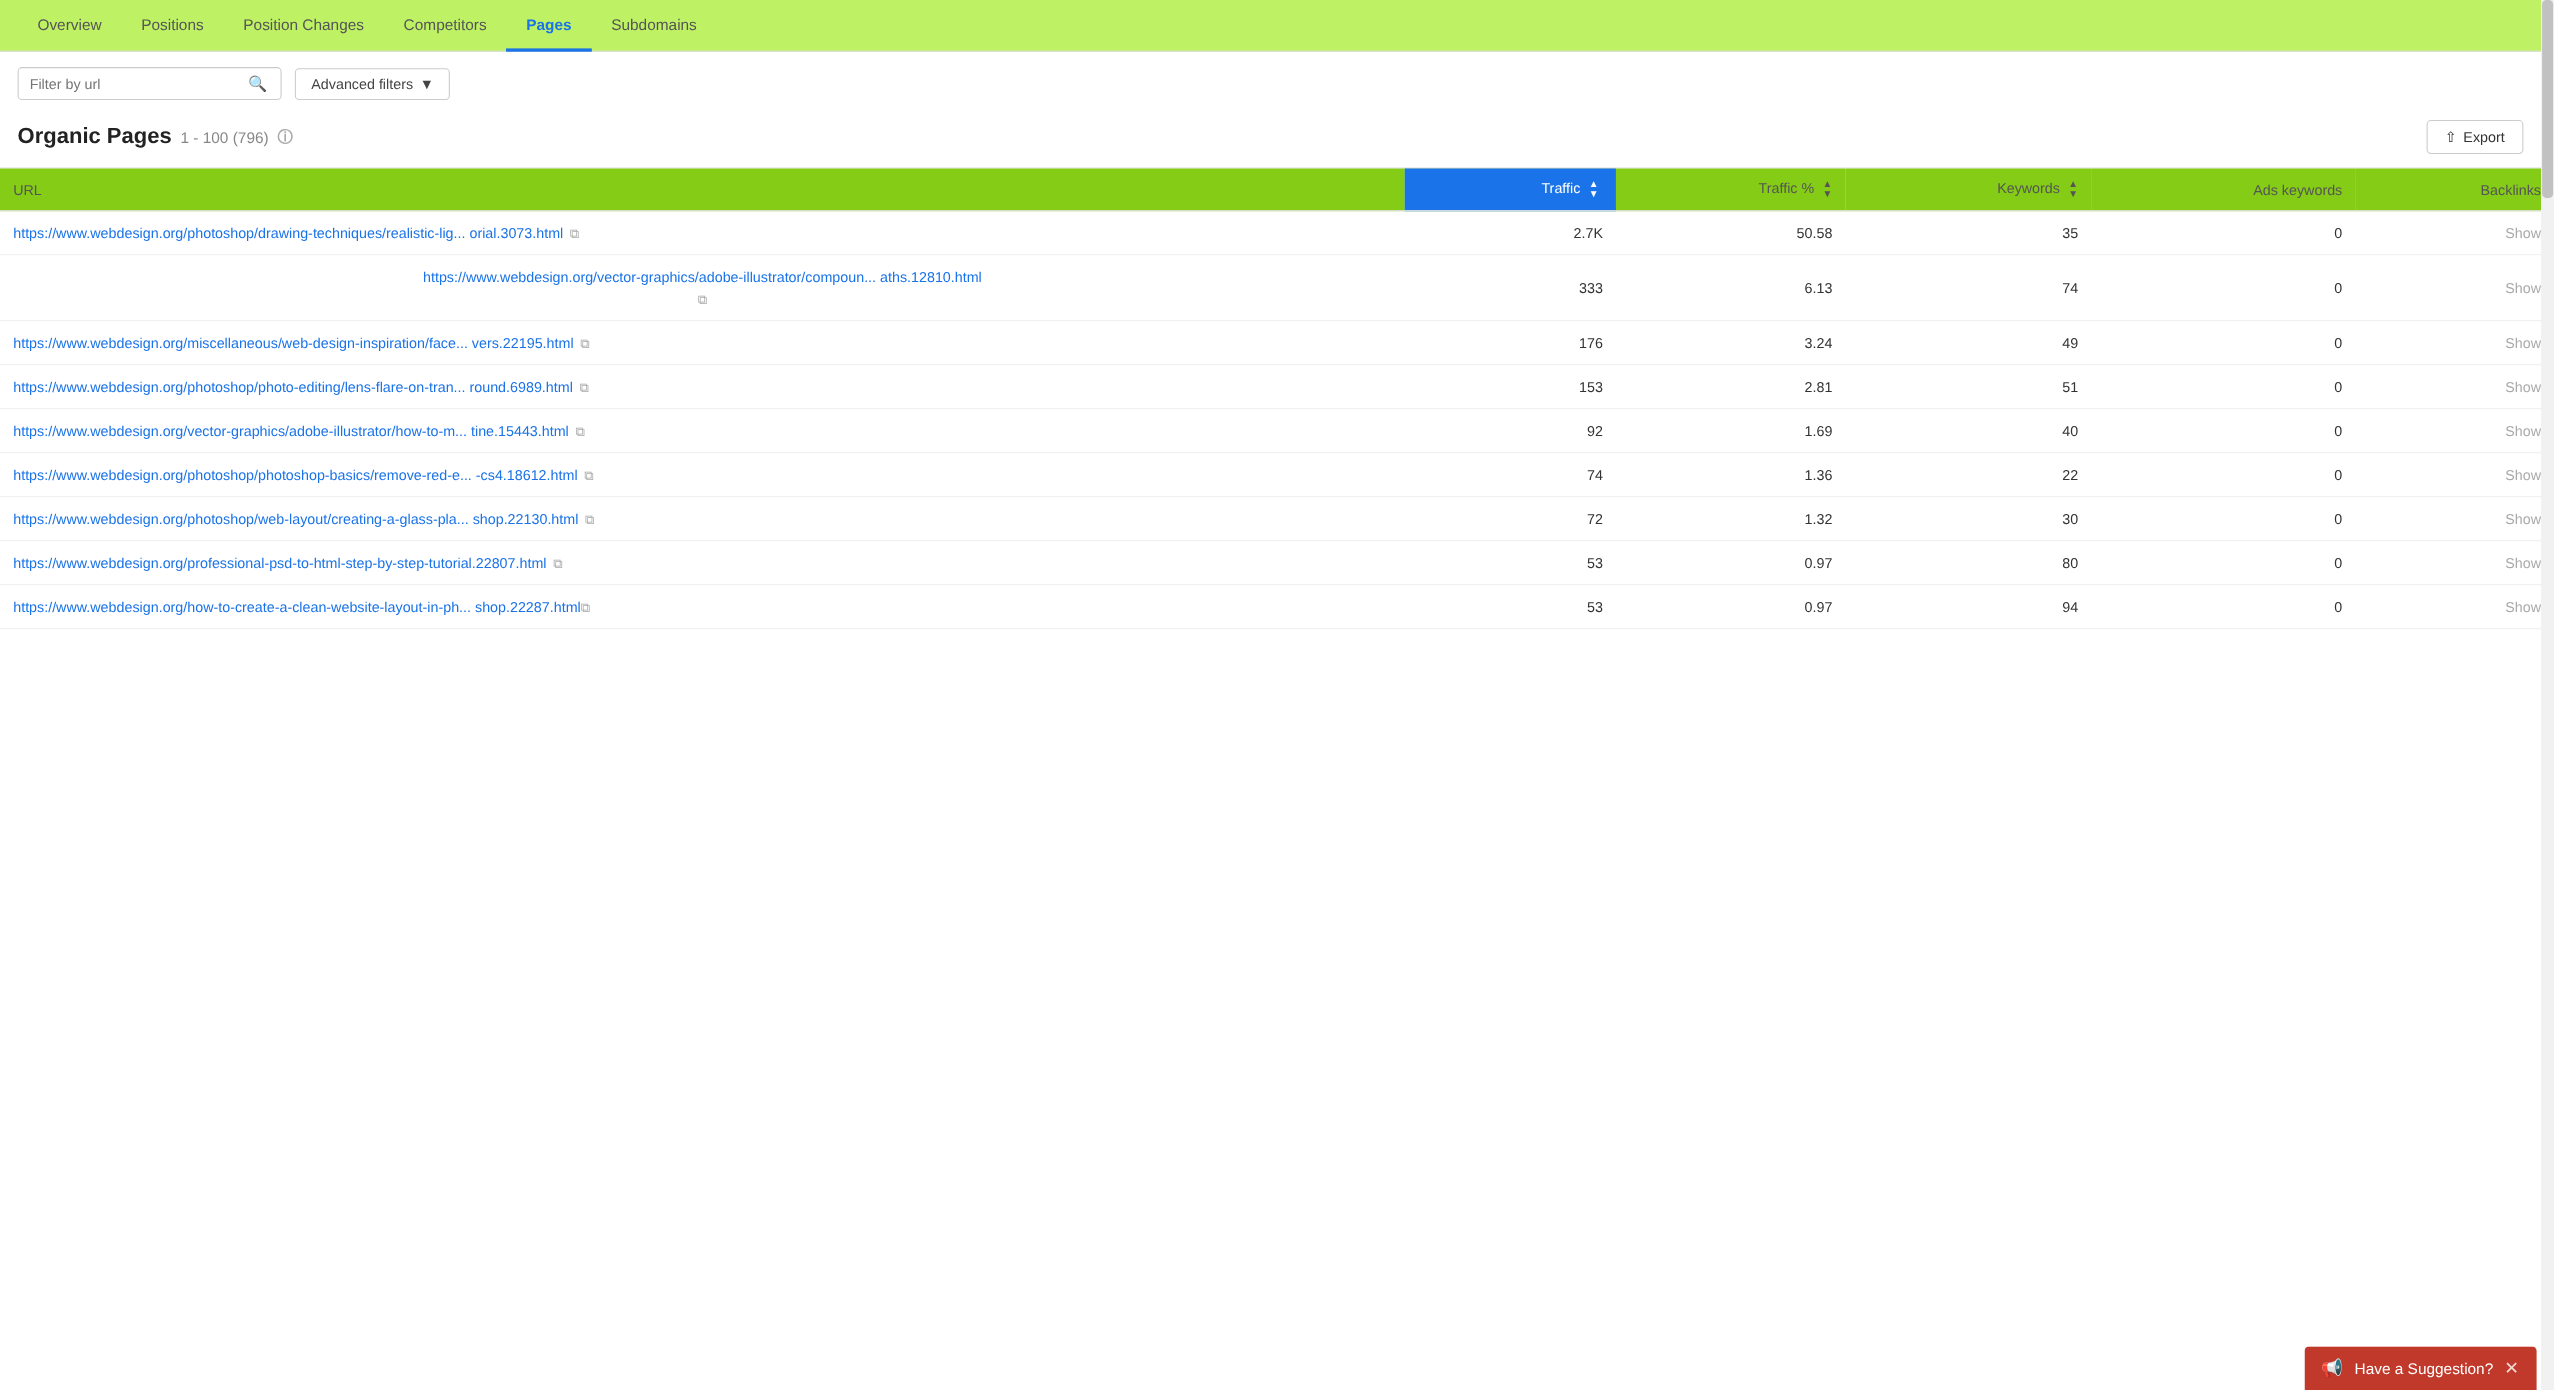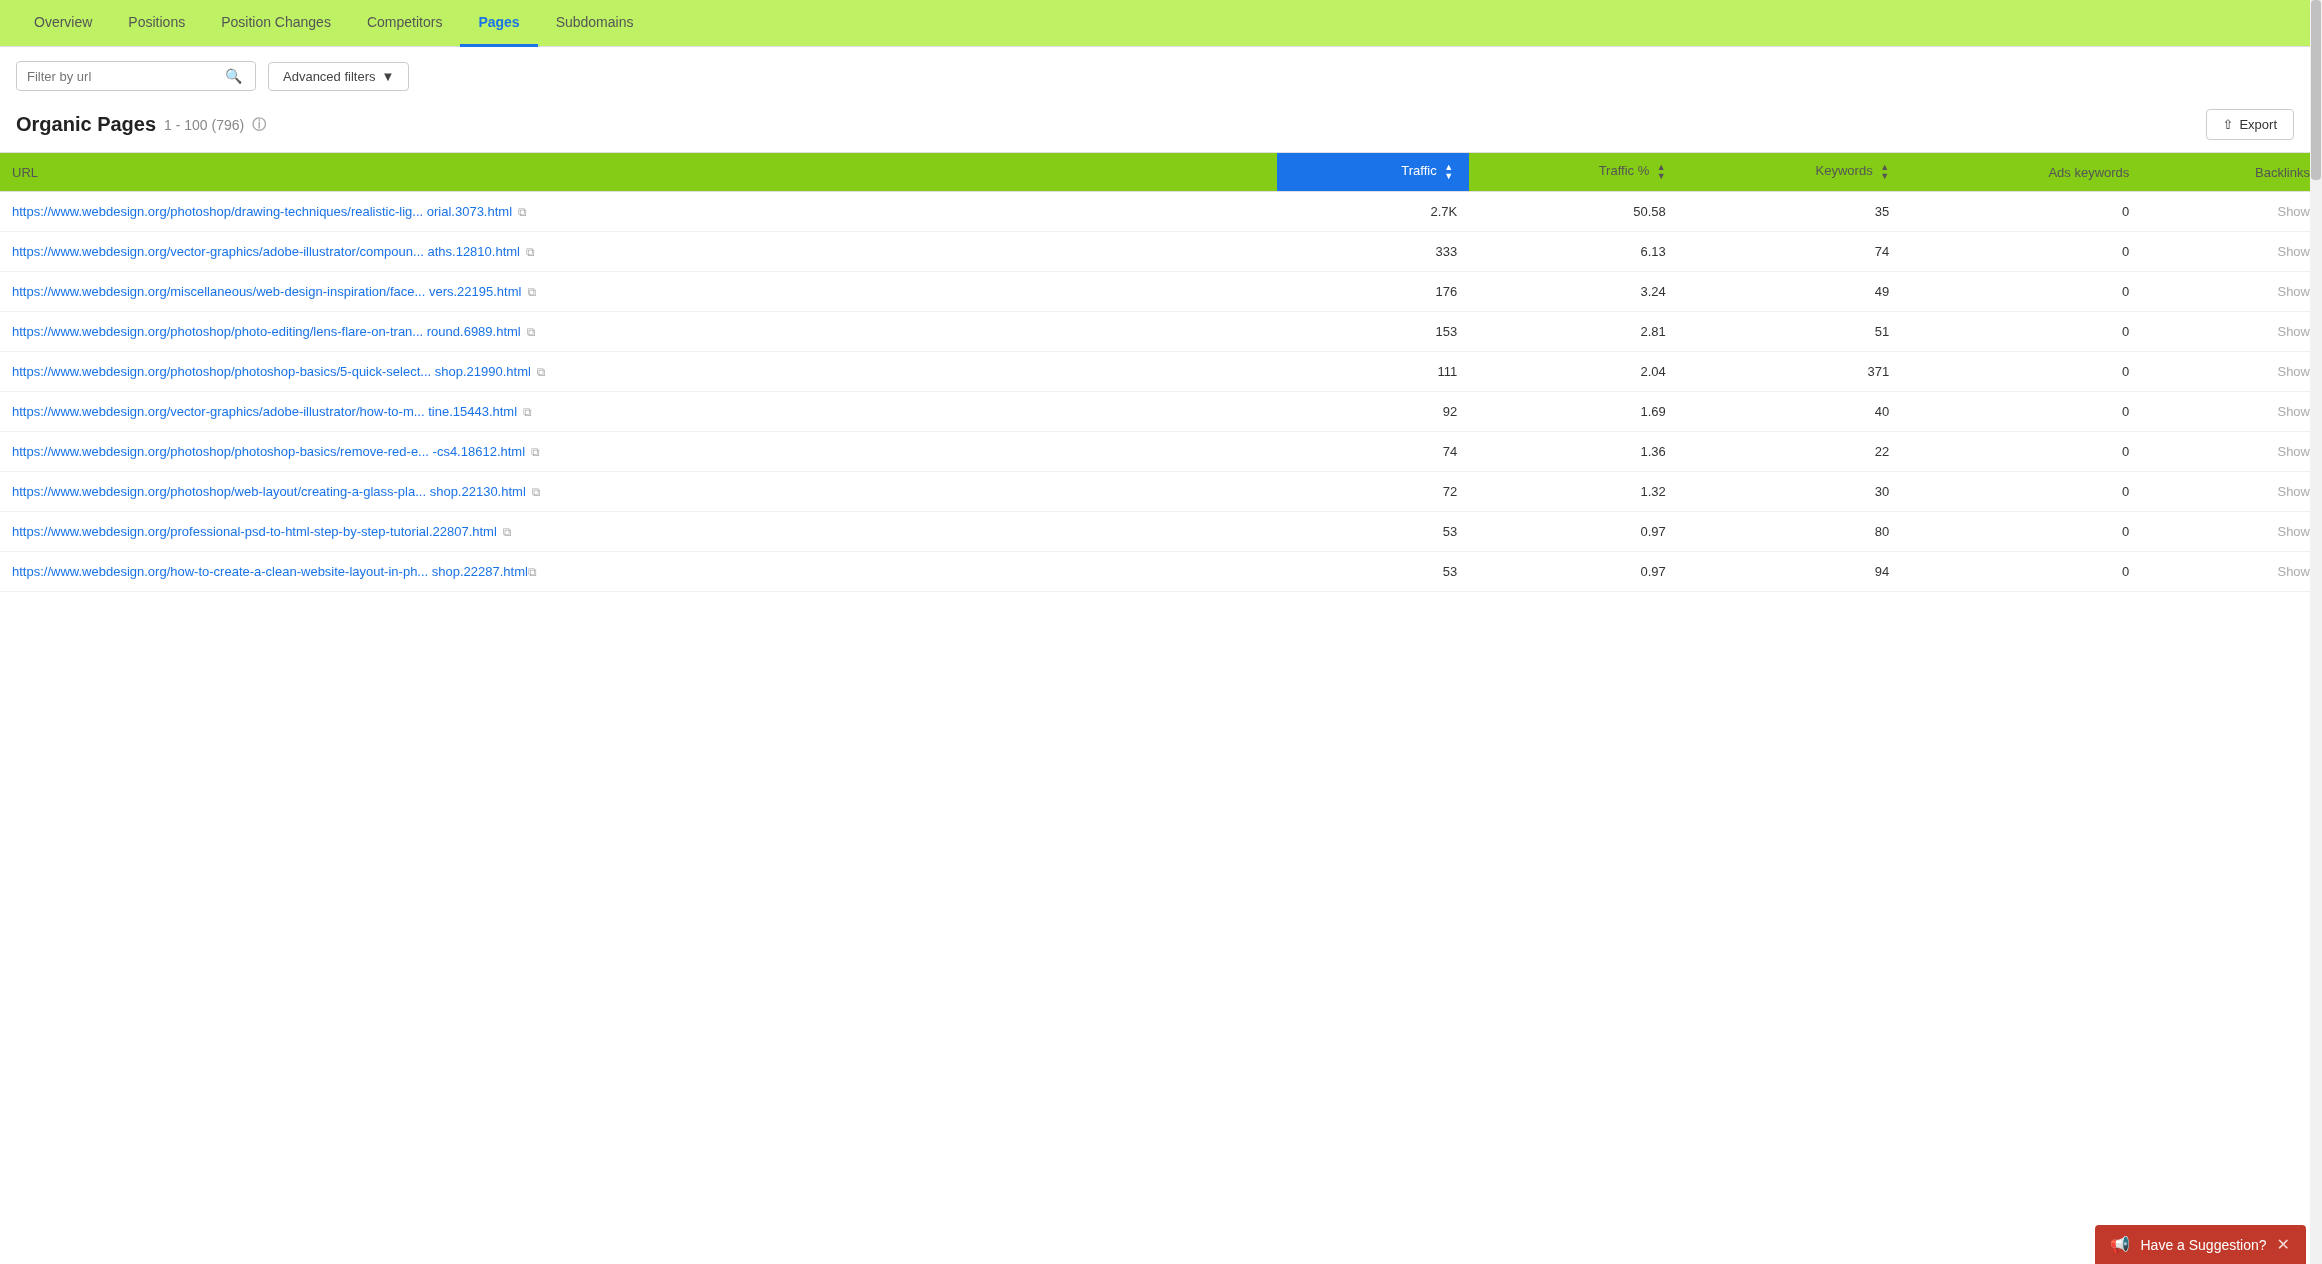--- a/index.html
+++ b/index.html
@@ -283,21 +283,21 @@
             </div>
           </td>
           <td class="traffic-val">2.7K</td>
           <td>50.58</td>
           <td class="kw-val">35</td>
           <td>0</td>
           <td><span class="show-link">Show</span></td>
         </tr>
         <tr>
           <td style="text-align: left; padding: 12px;">
-            <div style="display: flex; align-items: center; gap: 6px;">
+            <div style="display: flex; align-items: center; gap: 6px; flex-direction: column;">
               <a class="url-text" href="#" title="https://www.webdesign.org/vector-graphics/adobe-illustrator/compoun...aths.12810.html">https://www.webdesign.org/vector-graphics/adobe-illustrator/compoun... aths.12810.html</a>
               <span class="ext-link-icon">⧉</span>
             </div>
           </td>
           <td class="traffic-val">333</td>
           <td>6.13</td>
           <td class="kw-val">74</td>
           <td>0</td>
           <td><span class="show-link">Show</span></td>
         </tr>
@@ -317,33 +317,20 @@
         <tr>
           <td style="text-align: left; padding: 12px;">
             <div style="display: flex; align-items: center; gap: 6px;">
               <a class="url-text" href="#" title="https://www.webdesign.org/photoshop/photo-editing/lens-flare-on-tran...round.6989.html">https://www.webdesign.org/photoshop/photo-editing/lens-flare-on-tran... round.6989.html</a>
               <span class="ext-link-icon">⧉</span>
             </div>
           </td>
           <td class="traffic-val">153</td>
           <td>2.81</td>
           <td class="kw-val">51</td>
-          <td>0</td>
-          <td><span class="show-link">Show</span></td>
-        </tr>
-        <tr>
-          <td style="text-align: left; padding: 12px;">
-            <div style="display: flex; align-items: center; gap: 6px;">
-              <a class="url-text" href="#" title="https://www.webdesign.org/photoshop/photoshop-basics/5-quick-select...shop.21990.html">https://www.webdesign.org/photoshop/photoshop-basics/5-quick-select... shop.21990.html</a>
-              <span class="ext-link-icon">⧉</span>
-            </div>
-          </td>
-          <td class="traffic-val">111</td>
-          <td>2.04</td>
-          <td class="kw-val">371</td>
           <td>0</td>
           <td><span class="show-link">Show</span></td>
         </tr>
         <tr>
           <td style="text-align: left; padding: 12px;">
             <div style="display: flex; align-items: center; gap: 6px;">
               <a class="url-text" href="#" title="https://www.webdesign.org/vector-graphics/adobe-illustrator/how-to-m...tine.15443.html">https://www.webdesign.org/vector-graphics/adobe-illustrator/how-to-m... tine.15443.html</a>
               <span class="ext-link-icon">⧉</span>
             </div>
           </td>

